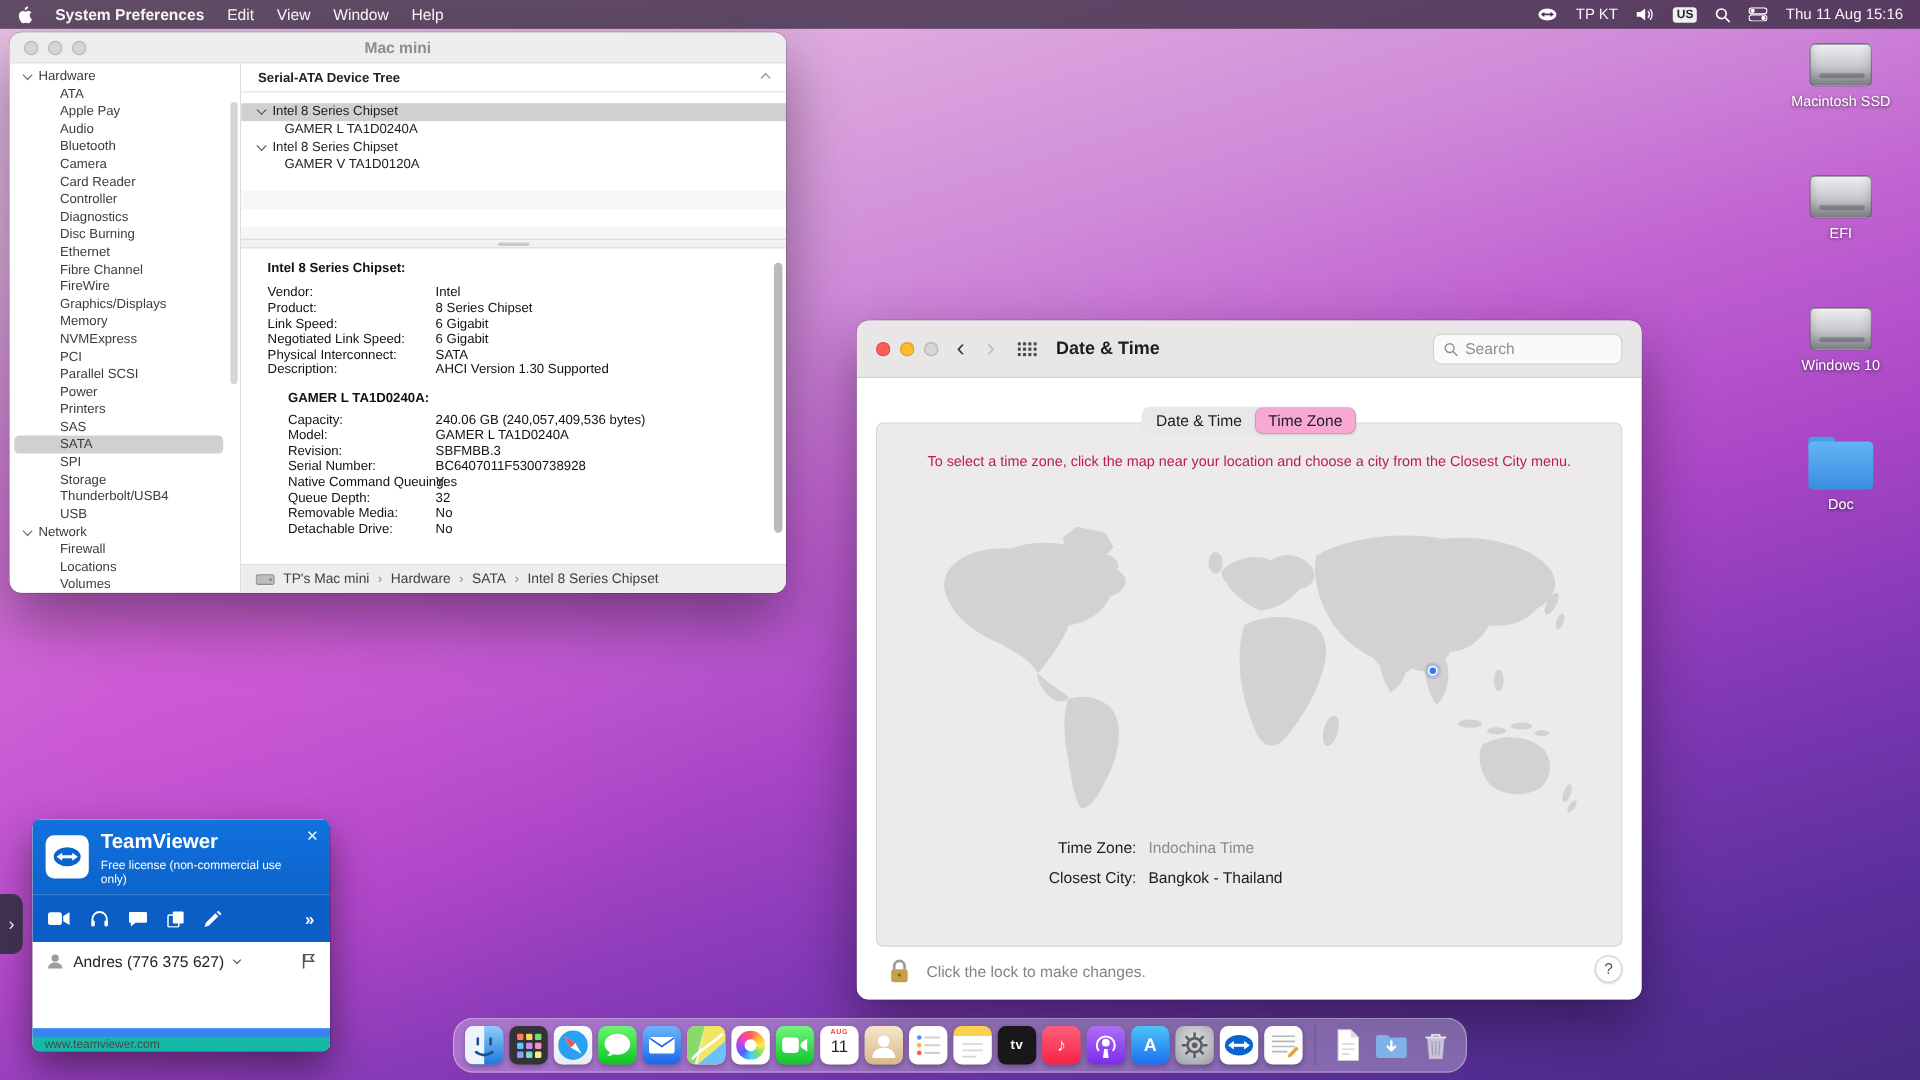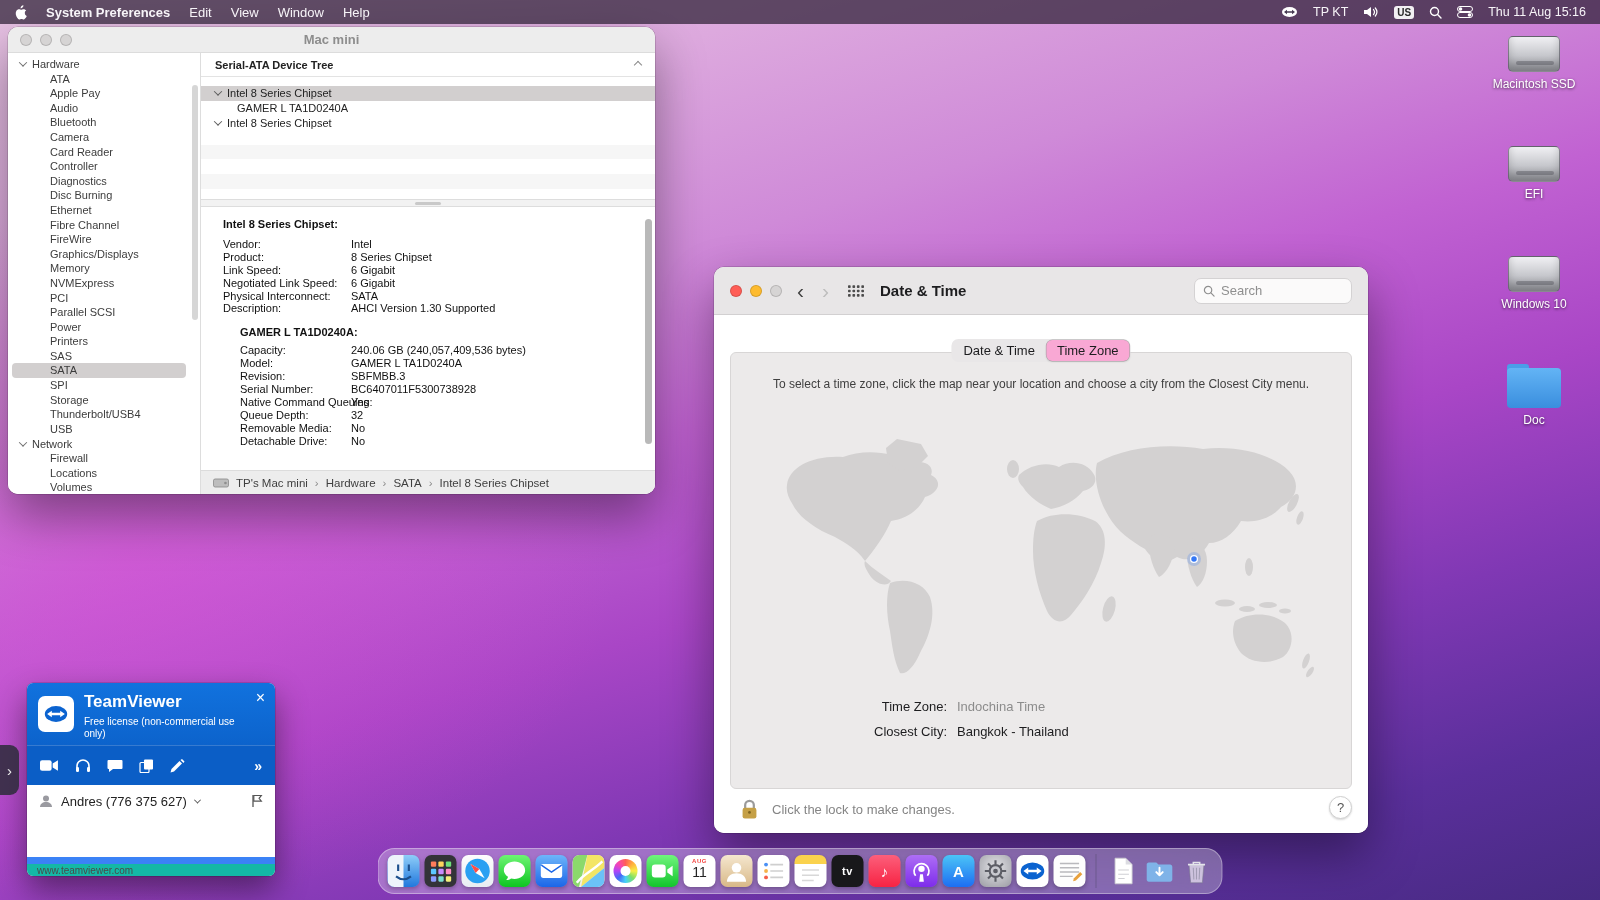--- a/index.html
+++ b/index.html
@@ -53,21 +53,21 @@
   .tree-row.selected { background:#d2cfcf; }
   .tree-row.stripe { background:#f6f6f6; }
   .splitter { position:absolute; top:146px; left:0; right:0; height:8px; background:#f2f2f2;
     border-top:1px solid #ddd; border-bottom:1px solid #ddd; }
   .splitter::after { content:""; position:absolute; left:50%; top:2px; width:26px; height:3px;
     margin-left:-13px; background:#c9c9c9; border-radius:2px; }
   .details { position:absolute; top:154px; bottom:24px; left:0; right:0; overflow:hidden;
     padding:8px 14px 0 22px; font-size:11px; line-height:12.9px; color:#111; }
   .det-title { font-weight:700; margin:3px 0 7px; }
   .det-title.sub { margin:11px 0 5px 17px; }
-  .det-row { display:flex; white-space:nowrap; }
+  .det-row { display:flex; white-space:nowrap;gap:12px; }
   .det-label { width:128px; flex:none; }
   .det-row.sub { padding-left:17px; }
   .det-row.sub .det-label { width:111px; }
   .det-scroll { position:absolute; right:3px; top:166px; width:7px; height:225px;
     background:#b9b9b9; border-radius:4px; }
   .si-status { position:absolute; bottom:0; left:0; right:0; height:24px; background:#ededed;
     border-top:1px solid #dcdcdc; display:flex; align-items:center; gap:7px; padding:0 12px;
     font-size:11.5px; color:#3f3f3f; }
   .bc-sep { color:#8d8d8d; }
 
@@ -88,21 +88,21 @@
     gap:6px; padding:0 8px; color:#8f8f8f; font-size:13px; }
   .dt-body { position:absolute; top:48px; left:0; right:0; bottom:0; background:#fff; }
   .dt-tabs { position:absolute; top:24px; left:50%; transform:translateX(-50%);
     display:flex; background:#e9e7e8; border-radius:7px; padding:1px; z-index:2; }
   .seg { font-size:13px; color:#1d1d1f; padding:0 11px; height:21px; border-radius:6px;
     display:flex; align-items:center; }
   .seg.selected { background:#f9a8d4; box-shadow:0 0 0 .5px rgba(0,0,0,.25), 0 1px 2px rgba(0,0,0,.12); }
   .dt-panel { position:absolute; left:16px; right:16px; top:37px; bottom:44px;
     background:#eceaea; border:1px solid #d8d6d6; border-radius:6px; }
   .dt-instruction { position:absolute; top:24px; left:0; right:0; text-align:center;
-    font-size:12px; color:#404040; }
+    font-size:12px; color:#be185d; }
   .dt-map { position:absolute; left:26px; top:70px; width:570px; height:258px; }
   .dt-row { position:absolute; left:16px; display:flex; gap:10px; font-size:13px; }
   .dt-row .lab { width:200px; text-align:right; color:#1d1d1f; }
   .val-dim { color:#8c8c8c; }
   .val-dark { color:#1d1d1f; }
   .dt-lock { position:absolute; left:26px; bottom:12px; display:flex; align-items:center; gap:13px; }
   .dt-lock-text { font-size:13px; color:#858585; }
   .dt-help { position:absolute; right:16px; bottom:14px; width:23px; height:23px; border-radius:50%;
     background:#fefefe; border:1px solid #d0d0d0; box-shadow:0 1px 2px rgba(0,0,0,.15);
     display:flex; align-items:center; justify-content:center; font-size:13px; color:#555; }
@@ -296,20 +296,23 @@
             <div class="tree-row selected" style="padding-left: 14px;">
               <span class="chev down" style="border-color: rgb(92, 92, 92);"></span>
               <span>Intel 8 Series Chipset</span>
             </div>
             <div class="tree-row" style="padding-left: 36px;">
               <span>GAMER L TA1D0240A</span>
             </div>
             <div class="tree-row" style="padding-left: 14px;">
               <span class="chev down" style="border-color: rgb(92, 92, 92);"></span>
               <span>Intel 8 Series Chipset</span>
+            </div>
+            <div class="tree-row" style="padding-left: 36px;">
+              <span>GAMER V TA1D0120A</span>
             </div>
             <div class="tree-row"></div>
             <div class="tree-row stripe"></div>
             <div class="tree-row"></div>
             <div class="tree-row stripe"></div>
           </div>
         <div class="splitter"></div>
         <div class="details" id="detail-rows">
             <div class="det-title">Intel 8 Series Chipset:</div>
             <div class="det-row">

